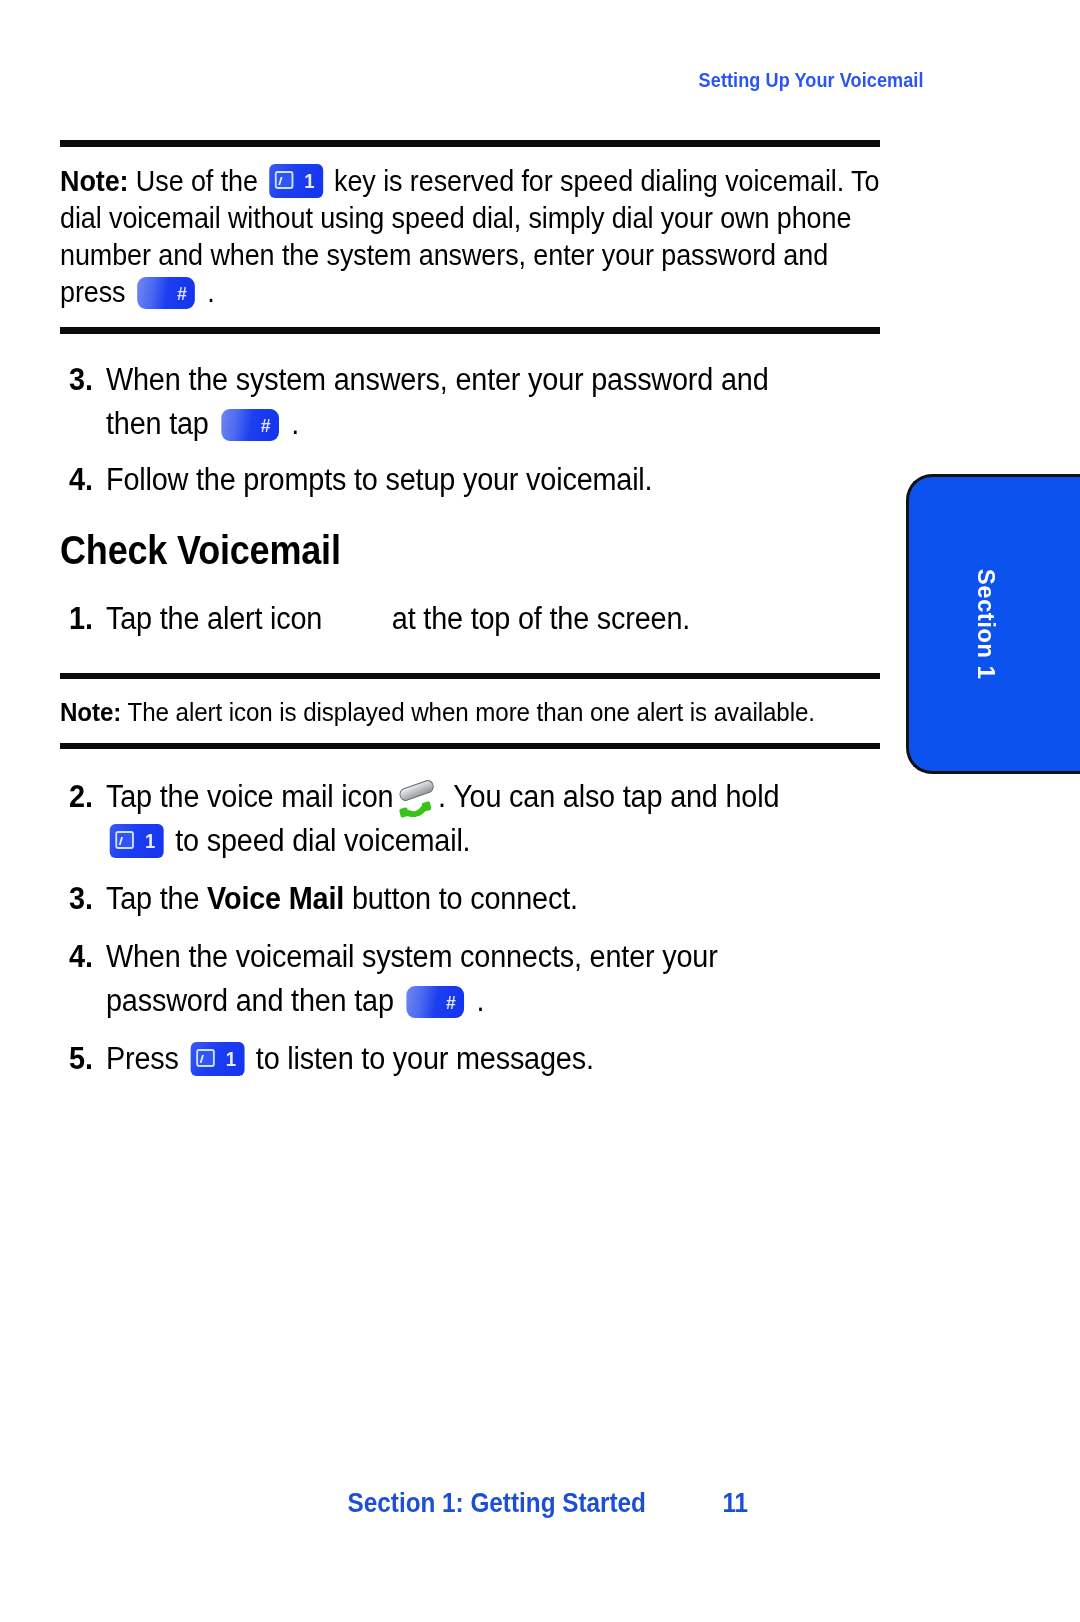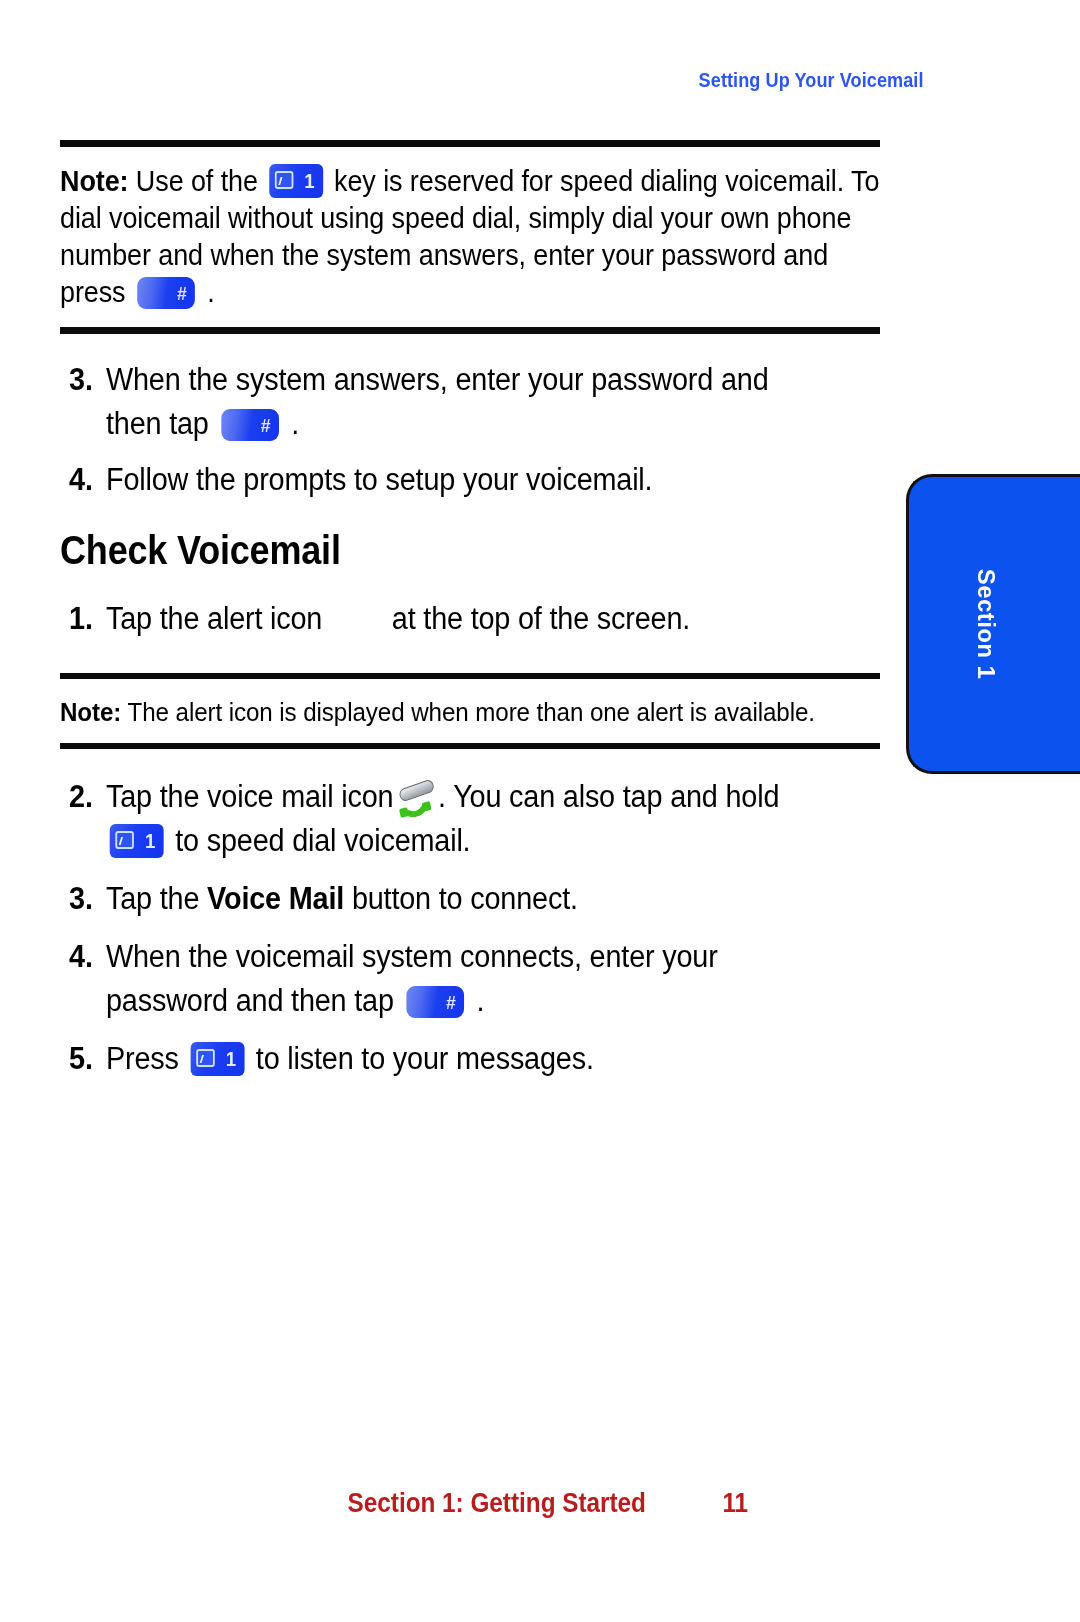--- a/index.html
+++ b/index.html
@@ -228,21 +228,21 @@
   
   .footer {
     position:absolute;
     left:0; right:0;
     top:1488px;
     display:flex;
     justify-content:center;
     align-items:flex-start;
     font-size:27px;
     font-weight:bold;
-    color:#b91c1c;
+    color:#1d4ed8;
   }
   .footer .ftitle {
     transform:scaleX(.9);
     transform-origin:center baseline;
     white-space:nowrap;
   }
   .footer .fpage {
     margin-left:58px;
     transform:scaleX(.9);
     transform-origin:center baseline;

